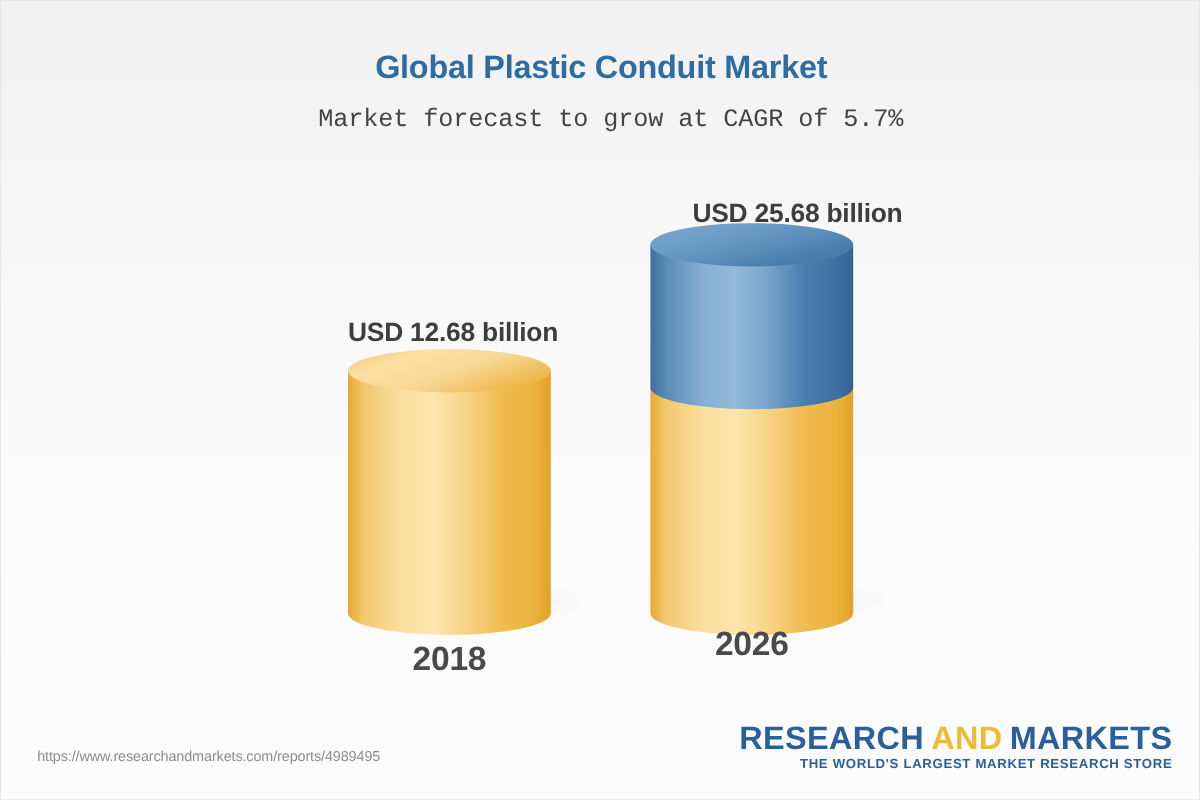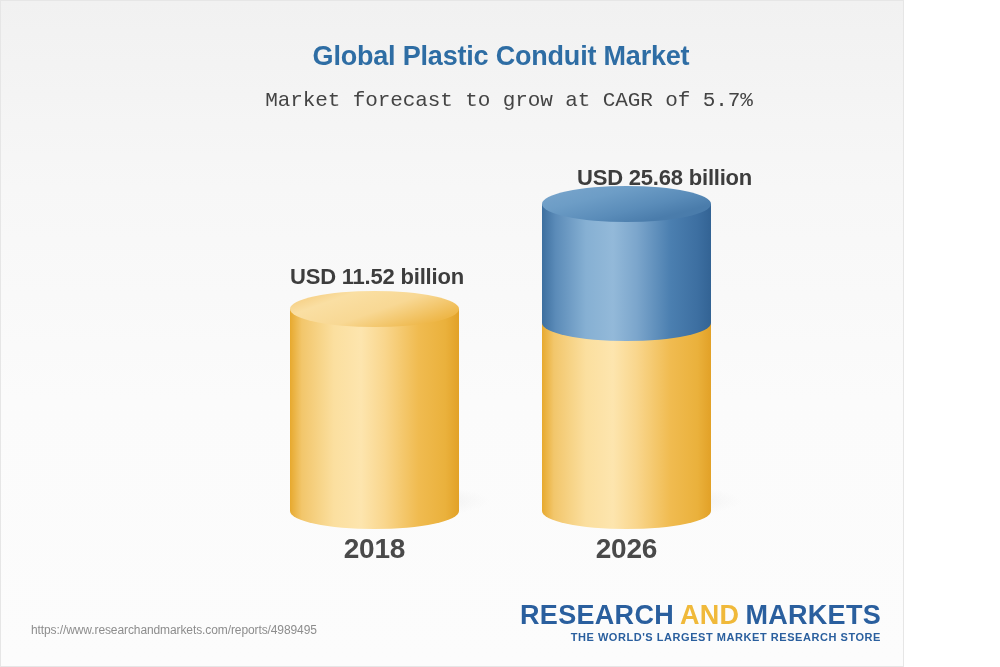--- a/index.html
+++ b/index.html
@@ -7,21 +7,21 @@
     margin: 0;
     padding: 0;
     background: #ffffff;
   }
   body {
     font-family: "Liberation Sans", sans-serif;
   }
 
   #canvas {
     position: relative;
-    width: 904px;
+    width: 1000px;
     height: 667px;
     box-sizing: border-box;
     border: 1px solid #e6e6e6;
     background: linear-gradient(180deg, #f1f1f1 0%, #f7f7f7 28%, #fbfbfb 60%, #fcfcfc 100%);
     overflow: hidden;
   }
 
   
   #chart-title {
     position: absolute;
@@ -125,21 +125,21 @@
 <div id="canvas">
 
   <div id="chart-title">Global Plastic Conduit Market</div>
 
   <div id="chart-subtitle">Market forecast to grow at CAGR of 5.7%</div>
 
   <div id="plot-area">
 
     <div class="bar-group" style="left:289px; width:169px;">
 
-      <div class="value-label" style="top:263px;">USD 11.52 billion</div>
+      <div class="value-label" style="top:263px;">USD 12.68 billion</div>
 
       <svg class="bar-svg" width="200" height="560" viewBox="0 0 200 560">
         <defs>
           <linearGradient id="yellowBody" x1="0" y1="0" x2="1" y2="0">
             <stop offset="0%" stop-color="#e7a92e"></stop>
             <stop offset="7%" stop-color="#f2c66b"></stop>
             <stop offset="26%" stop-color="#fbdf9f"></stop>
             <stop offset="42%" stop-color="#fde5ae"></stop>
             <stop offset="56%" stop-color="#f9d68d"></stop>
             <stop offset="76%" stop-color="#f0bb50"></stop>
@@ -210,21 +210,21 @@
 
         <ellipse cx="104" cy="500" rx="96" ry="17" fill="url(#shadow2026)"></ellipse>
 
         <path d="M 0,322 L 0,510 A 84.5,18 0 0 0 169,510 L 169,322 Z" fill="url(#yellowBody2)"></path>
 
         <path d="M 0,203 L 0,322 A 84.5,18 0 0 0 169,322 L 169,203 Z" fill="url(#blueBody)"></path>
 
         <ellipse cx="84.5" cy="203" rx="84.5" ry="18" fill="url(#blueTop)"></ellipse>
       </svg>
 
-      <div class="category-label" style="top:532px;">2026</div>
+      <div class="category-label" style="top:520px;">2026</div>
     </div>
 
   </div>
 
   <div id="source-url">https://www.researchandmarkets.com/reports/4989495</div>
 
   <div id="brand-logo">
     <div id="brand-wordmark"><span class="brand-dark">RESEARCH</span><span class="brand-gold" style="margin:4px 6px;">AND</span><span class="brand-dark">MARKETS</span></div>
     <div id="brand-tagline">THE WORLD'S LARGEST MARKET RESEARCH STORE</div>
   </div>

